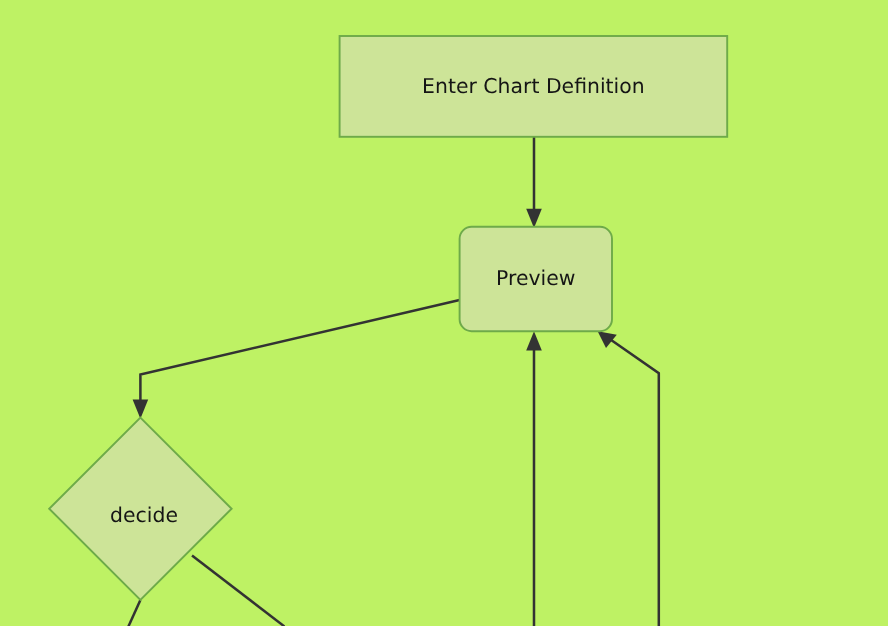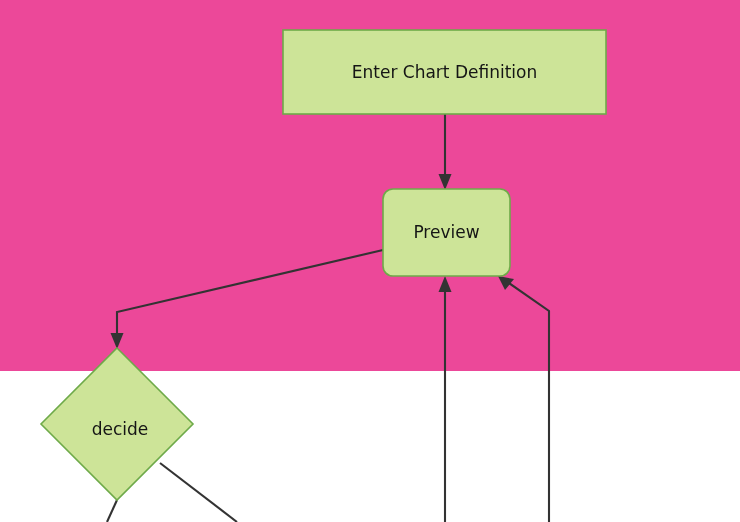--- a/index.html
+++ b/index.html
@@ -10,22 +10,22 @@
   }
   body {
     width: 740px;
     height: 522px;
     overflow: hidden;
     font-family: "DejaVu Sans", "Liberation Sans", sans-serif;
   }
   #diagram-canvas {
     position: relative;
     width: 740px;
-    height: 371px;
-    background: #ec4899;
+    height: 522px;
+    background: #bef264;
   }
   #flowchart-svg {
     position: absolute;
     top: 0;
     left: 0;
     width: 740px;
     height: 522px;
     display: block;
   }
   .node-shape {

